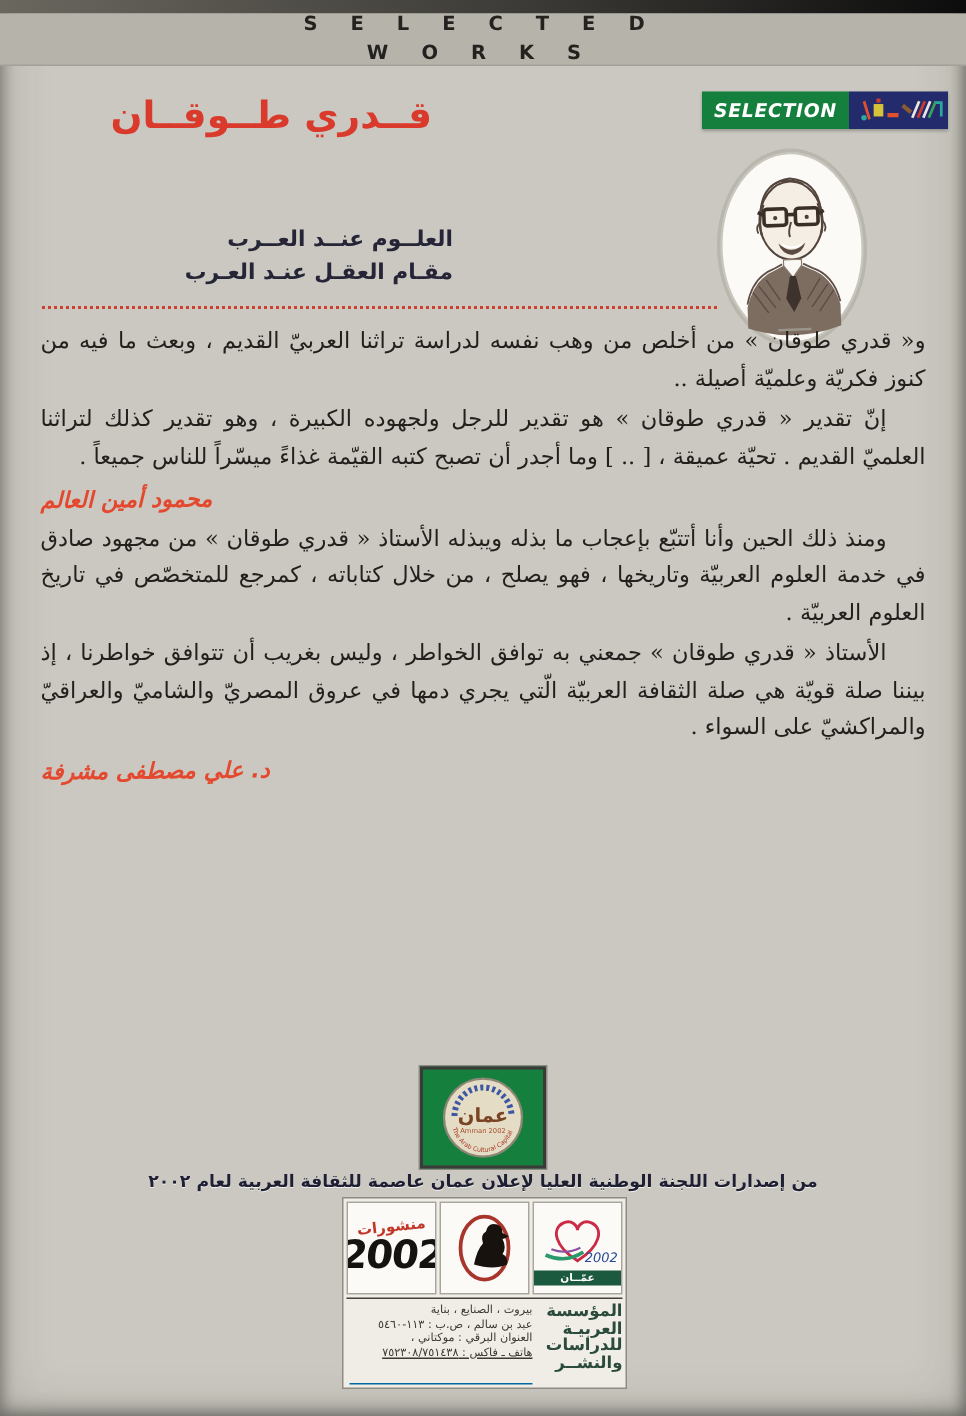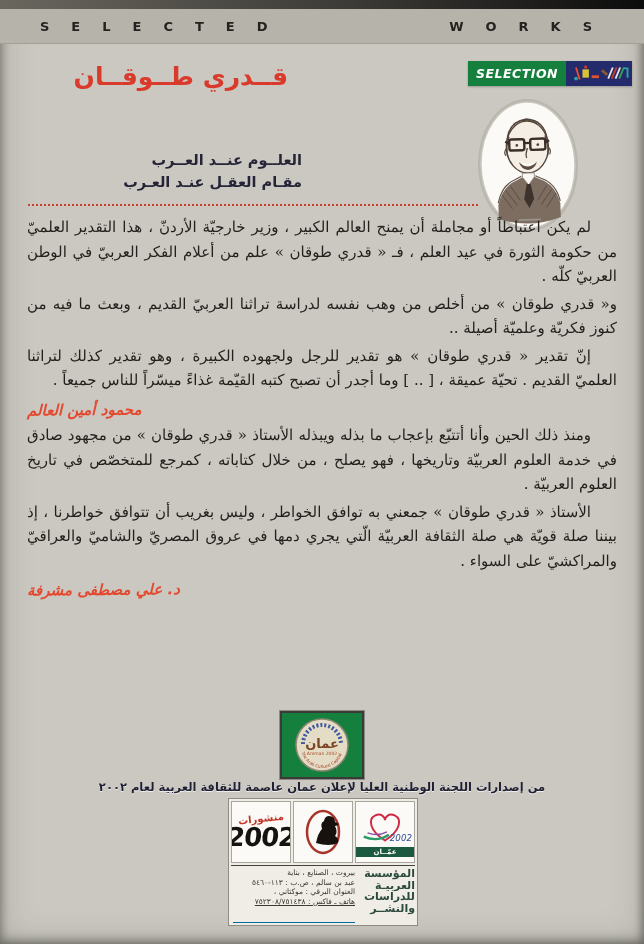--- a/index.html
+++ b/index.html
@@ -8,21 +8,21 @@
     position:relative;width:644px;height:944px;margin:0 auto;overflow:hidden;
     background:#cac8c0;
     box-shadow:inset 0 0 34px rgba(60,55,45,.22), inset -4px 0 7px rgba(0,0,0,.22),
                inset 4px 0 7px rgba(0,0,0,.14), inset 0 -6px 10px rgba(0,0,0,.20);
   }
   .top-edge{position:absolute;top:0;left:0;width:644px;height:9px;
     background:linear-gradient(90deg,#6a675f,#3c3a36 55%,#0c0c0c);}
   .band{position:absolute;top:9px;left:0;right:0;height:35px;background:#b6b3ab;
     display:flex;align-items:center;justify-content:space-between;
     padding:0 30px 0 40px;box-sizing:border-box;
-    border-bottom:1px solid #a3a098;}
+    border-bottom:1px solid #a3a098;flex-direction:column;}
   .band span{font-size:13px;font-weight:bold;color:#24221f;letter-spacing:22px;}
   .selection-logo{position:absolute;top:61px;left:468px;display:flex;height:25px;
     box-shadow:0 1px 2px rgba(0,0,0,.25);}
   .sel-red{background:#15803d;color:#fff;font-size:12.5px;font-style:italic;font-weight:bold;
     padding:5px 8px 0;letter-spacing:.5px;text-align:right;}
   .sel-navy{background:#232b6d;width:66px;display:flex;align-items:center;justify-content:center;}
   .author-title{position:absolute;top:62px;right:356px;direction:rtl;white-space:nowrap;
     font-size:25px;font-weight:bold;color:#d93a2b;}
   .main-title{position:absolute;top:117px;right:310px;direction:rtl;white-space:nowrap;
     font-size:21px;font-weight:bold;color:#7065b5;}
@@ -134,21 +134,20 @@
       <path d="M45 79 L51 87 L57 79 L57 75 L45 75 Z" fill="#faf8f3" stroke="#8a7a6e" stroke-width=".8"></path>
       <path d="M49 86 L53 86 L56 101 L51 110 L46 101 Z" fill="#3e332c"></path>
       <g stroke="#4c3e35" stroke-width=".9" opacity=".7">
         <path d="M24 96 l10 14 M28 92 l11 15 M33 88 l9 14 M78 96 l-10 14 M74 92 l-11 15 M69 88 l-9 14"></path>
       </g>
       <rect x="40" y="121" width="22" height="1.6" fill="#9a958a"></rect>
     </svg>
   </div>
 
   <div class="body-text">
-    <p>لم يكن اعتباطاً أو مجاملة أن يمنح العالم الكبير ، وزير خارجيّة الأردنّ ، هذا التقدير العلميّ من حكومة الثورة في عيد العلم ، فـ « قدري طوقان » علم من أعلام الفكر العربيّ في الوطن العربيّ كلّه .</p>
     <p class="flush">و« قدري طوقان » من أخلص من وهب نفسه لدراسة تراثنا العربيّ القديم ، وبعث ما فيه من كنوز فكريّة وعلميّة أصيلة ..</p>
     <p>إنّ تقدير « قدري طوقان » هو تقدير للرجل ولجهوده الكبيرة ، وهو تقدير كذلك لتراثنا العلميّ القديم . تحيّة عميقة ، [ .. ] وما أجدر أن تصبح كتبه القيّمة غذاءً ميسّراً للناس جميعاً .</p>
     <p class="sig">محمود أمين العالم</p>
     <p>ومنذ ذلك الحين وأنا أتتبّع بإعجاب ما بذله ويبذله الأستاذ « قدري طوقان » من مجهود صادق في خدمة العلوم العربيّة وتاريخها ، فهو يصلح ، من خلال كتاباته ، كمرجع للمتخصّص في تاريخ العلوم العربيّة .</p>
     <p>الأستاذ « قدري طوقان » جمعني به توافق الخواطر ، وليس بغريب أن تتوافق خواطرنا ، إذ بيننا صلة قويّة هي صلة الثقافة العربيّة الّتي يجري دمها في عروق المصريّ والشاميّ والعراقيّ والمراكشيّ على السواء .</p>
     <p class="sig sig2">د. علي مصطفى مشرفة</p>
   </div>
 
   <div class="amman-box">
     <svg width="56" height="56" viewBox="0 0 56 56">

